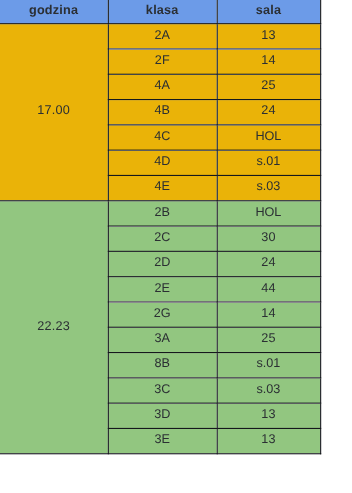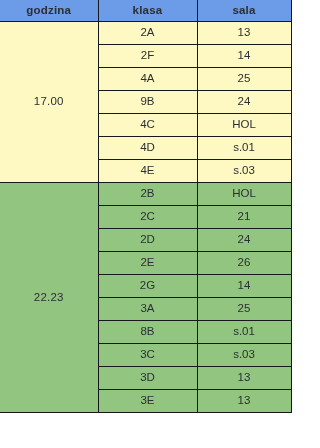--- a/index.html
+++ b/index.html
@@ -57,21 +57,21 @@
     height: 22px;
   }
 
   td.hour-cell {
     font-weight: normal;
     font-size: 11.5px;
     letter-spacing: 0.2px;
   }
 
   
-  .theme-blue  { background: #fef9c3; }
+  .theme-blue  { background: #eab308; }
   .theme-green { background: #92c680; margin-left: 46px; }
   .header-blue { background: #6c9be8; }
 </style>
 </head>
 <body>
 
 <table id="schedule-table">
   <colgroup>
     <col class="col-hour">
     <col class="col-class">
@@ -92,21 +92,21 @@
       </tr>
       <tr>
         <td class="theme-blue">2F</td>
         <td class="theme-blue">14</td>
       </tr>
       <tr>
         <td class="theme-blue">4A</td>
         <td class="theme-blue">25</td>
       </tr>
       <tr>
-        <td class="theme-blue">9B</td>
+        <td class="theme-blue">4B</td>
         <td class="theme-blue">24</td>
       </tr>
       <tr>
         <td class="theme-blue">4C</td>
         <td class="theme-blue">HOL</td>
       </tr>
       <tr>
         <td class="theme-blue">4D</td>
         <td class="theme-blue">s.01</td>
       </tr>
@@ -114,29 +114,29 @@
         <td class="theme-blue">4E</td>
         <td class="theme-blue">s.03</td>
       </tr>
       <tr>
         <td class="hour-cell theme-green" rowspan="10">22.23</td>
         <td class="theme-green">2B</td>
         <td class="theme-green">HOL</td>
       </tr>
       <tr>
         <td class="theme-green">2C</td>
-        <td class="theme-green">21</td>
+        <td class="theme-green">30</td>
       </tr>
       <tr>
         <td class="theme-green">2D</td>
         <td class="theme-green">24</td>
       </tr>
       <tr>
         <td class="theme-green">2E</td>
-        <td class="theme-green">26</td>
+        <td class="theme-green">44</td>
       </tr>
       <tr>
         <td class="theme-green">2G</td>
         <td class="theme-green">14</td>
       </tr>
       <tr>
         <td class="theme-green">3A</td>
         <td class="theme-green">25</td>
       </tr>
       <tr>

